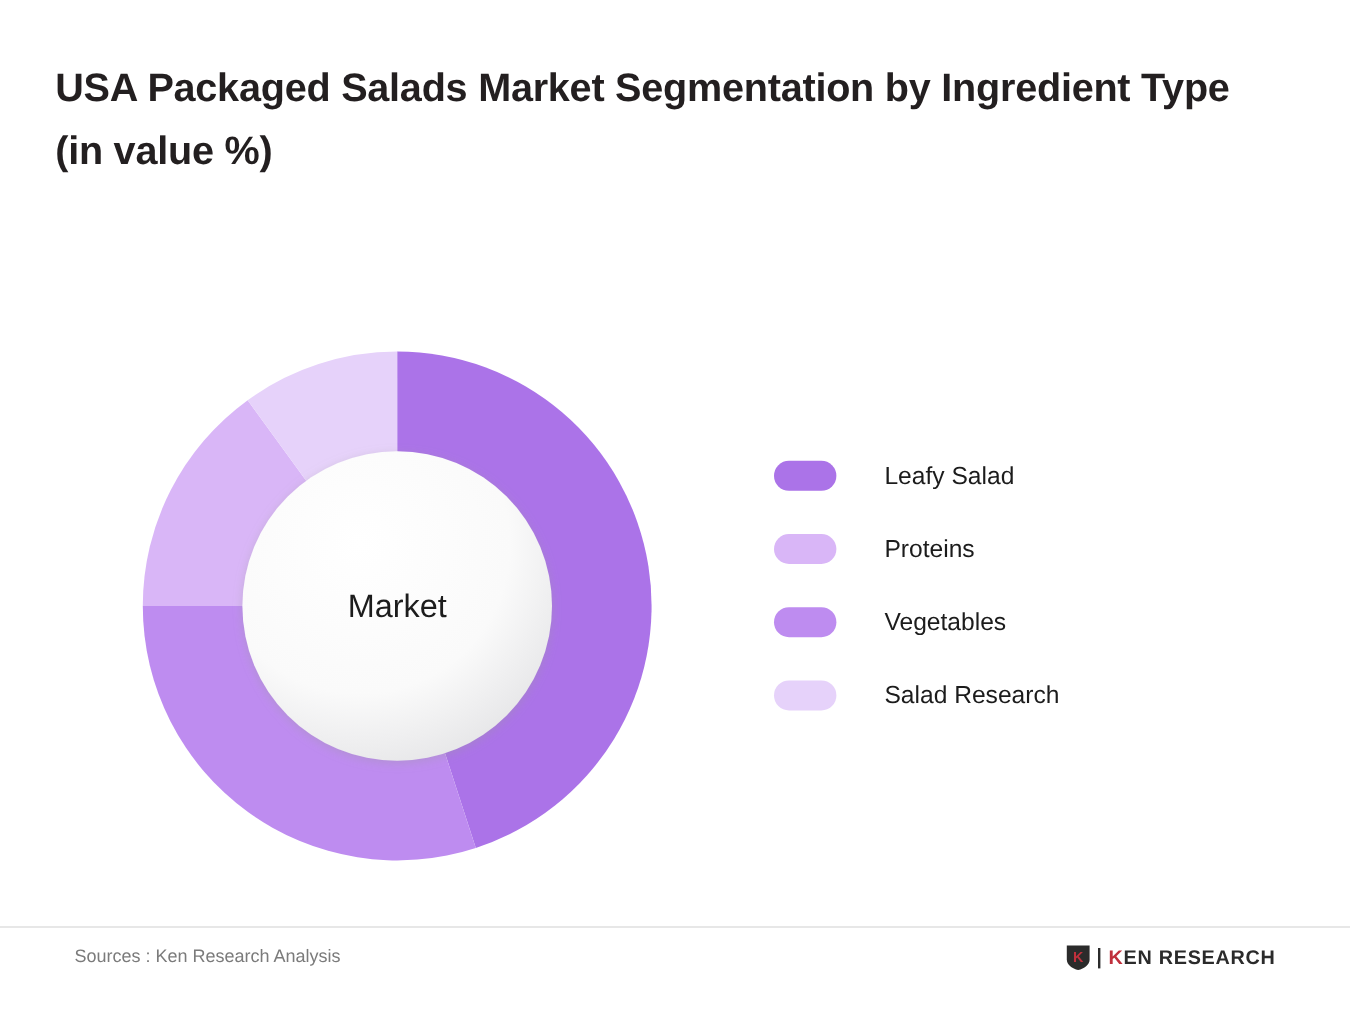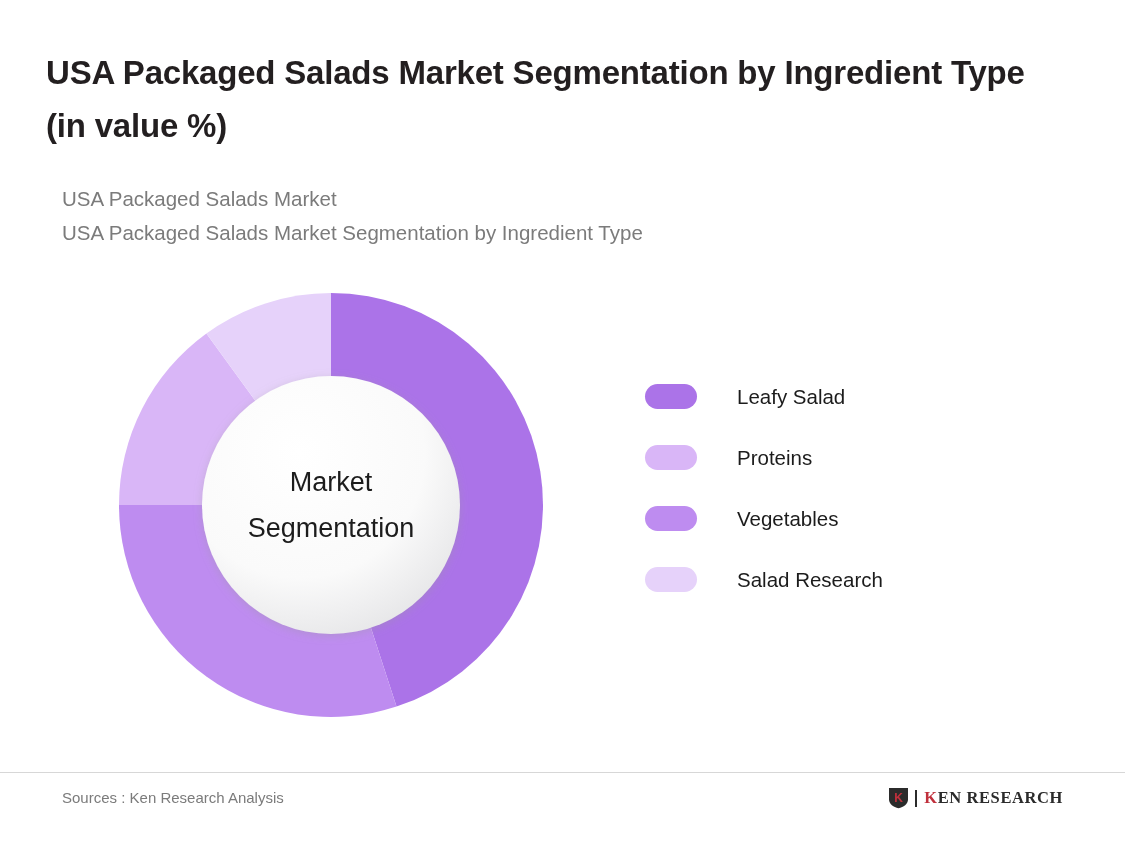--- a/index.html
+++ b/index.html
@@ -132,35 +132,31 @@
     width: 2px;
     height: 17px;
     background: #2b2b2b;
     margin: 0 7px 0 6px;
   }
   .brand-word {
     font-size: 16.5px;
     font-weight: bold;
     letter-spacing: 0.6px;
     color: #2b2b2b;
-    font-family: Liberation Serif, serif;
+    font-family: Liberation Sans, sans-serif;
   }
   .brand-word .k { color: #c0303c; }
 </style>
 </head>
 <body>
 
 <div class="slide">
 
   <div class="title">USA Packaged Salads Market Segmentation by Ingredient Type (in value %)</div>
 
-  <div class="subtitle-block">
-    <div class="subtitle-line">USA Packaged Salads Market</div>
-    <div class="subtitle-line">USA Packaged Salads Market Segmentation by Ingredient Type</div>
-  </div>
 
   <div class="chart-area">
     <div class="donut-wrap">
       <svg class="donut-svg" viewBox="0 0 432 432">
         <defs>
           <radialGradient id="holeGrad" cx="38%" cy="30%" r="78%">
             <stop offset="0%" stop-color="#ffffff"></stop>
             <stop offset="62%" stop-color="#fafafa"></stop>
             <stop offset="100%" stop-color="#e4e4e6"></stop>
           </radialGradient>
@@ -171,21 +167,20 @@
         <g id="donut-slices">
             <path d="M 216 216 L 216.00 4.00 A 212 212 0 0 1 281.51 417.62 Z" fill="#AB73E8"></path>
             <path d="M 216 216 L 281.51 417.62 A 212 212 0 0 1 4.00 216.00 Z" fill="#BE8CF0"></path>
             <path d="M 216 216 L 4.00 216.00 A 212 212 0 0 1 91.39 44.49 Z" fill="#D9B6F7"></path>
             <path d="M 216 216 L 91.39 44.49 A 212 212 0 0 1 216.00 4.00 Z" fill="#E6D2FA"></path>
           </g>
         <circle cx="216" cy="216" r="129" fill="url(#holeGrad)" filter="url(#holeShadow)"></circle>
       </svg>
       <div class="center-label">
         <div>Market</div>
-        <div>Segmentation</div>
       </div>
     </div>
   </div>
 
   <div class="legend" id="legend">
       <div class="legend-item">
         <span class="legend-swatch" style="background: rgb(171, 115, 232);"></span>
         <span class="legend-label">Leafy Salad</span>
       </div>
       <div class="legend-item">

